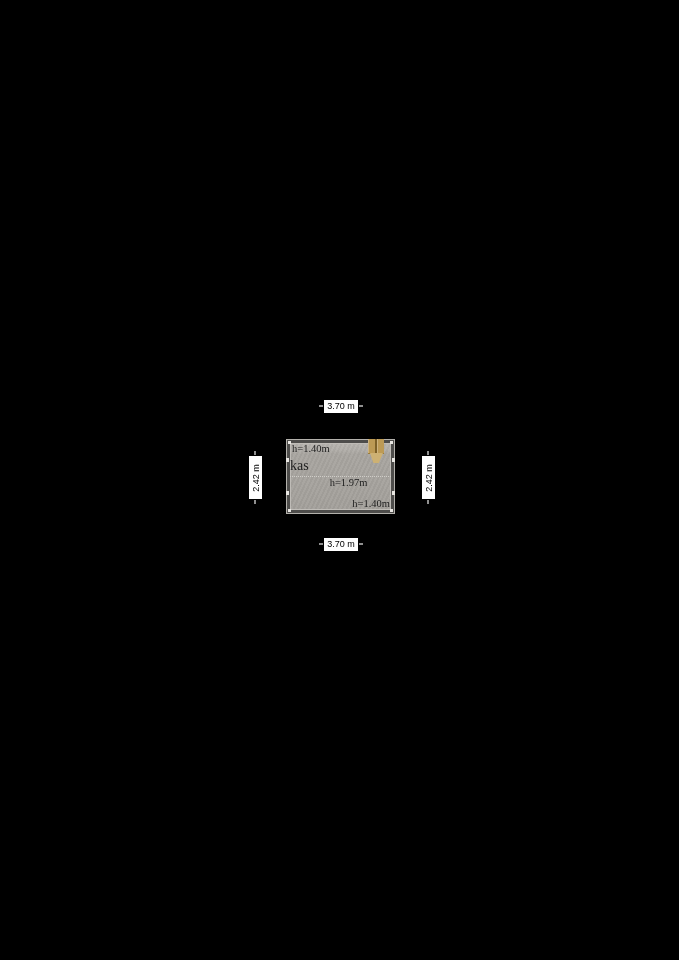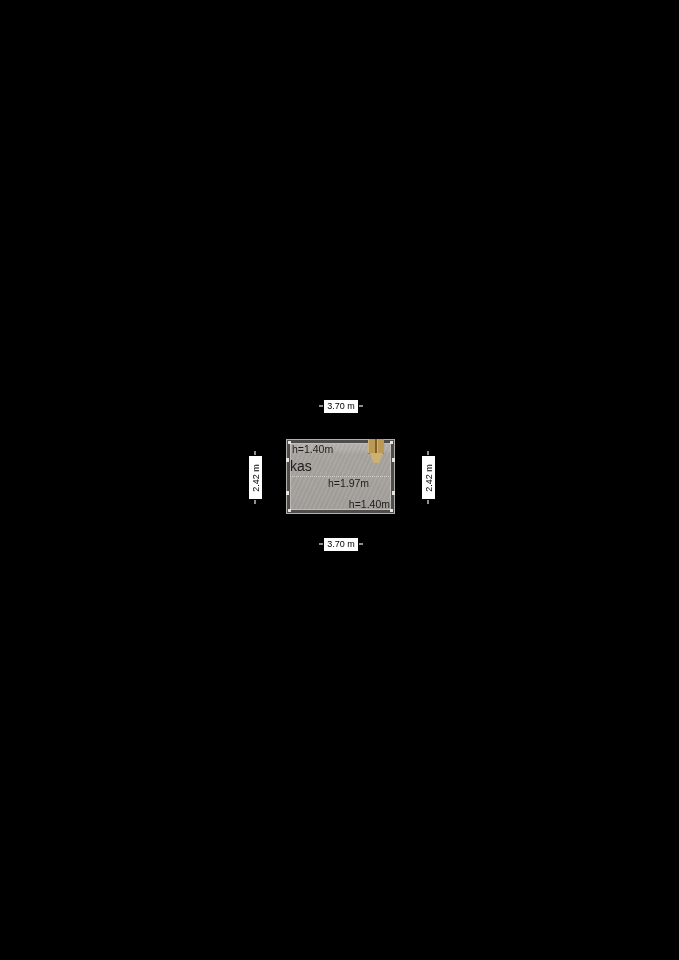--- a/index.html
+++ b/index.html
@@ -75,21 +75,21 @@
     left: 287px;
     top: 440px;
     width: 107px;
     height: 73px;
     box-sizing: border-box;
     border: 3px solid #4e4d4b;
     background:
       repeating-linear-gradient(115deg, rgba(255,255,255,0.035) 0 2px, rgba(0,0,0,0.03) 2px 4px),
       linear-gradient(180deg, #b7b4af 0px, #b1aea9 7px, #a8a5a0 11px, #a6a39e 40px, #a3a09b 100%);
     box-shadow: 0 0 0 1px #b3b1ac, inset 0 0 0 1px #bfbcb7;
-    font-family: Liberation Sans, sans-serif;
+    font-family: Liberation Serif, serif;
     color: #1d1d1d;
   }
 
   .tick {
     position: absolute;
     background: #e8e6e2;
   }
   .tick.corner { width: 3px; height: 3px; }
   .tick.c-tl { left: -2px;  top: -2px; }
   .tick.c-tr { right: -2px; top: -2px; }

